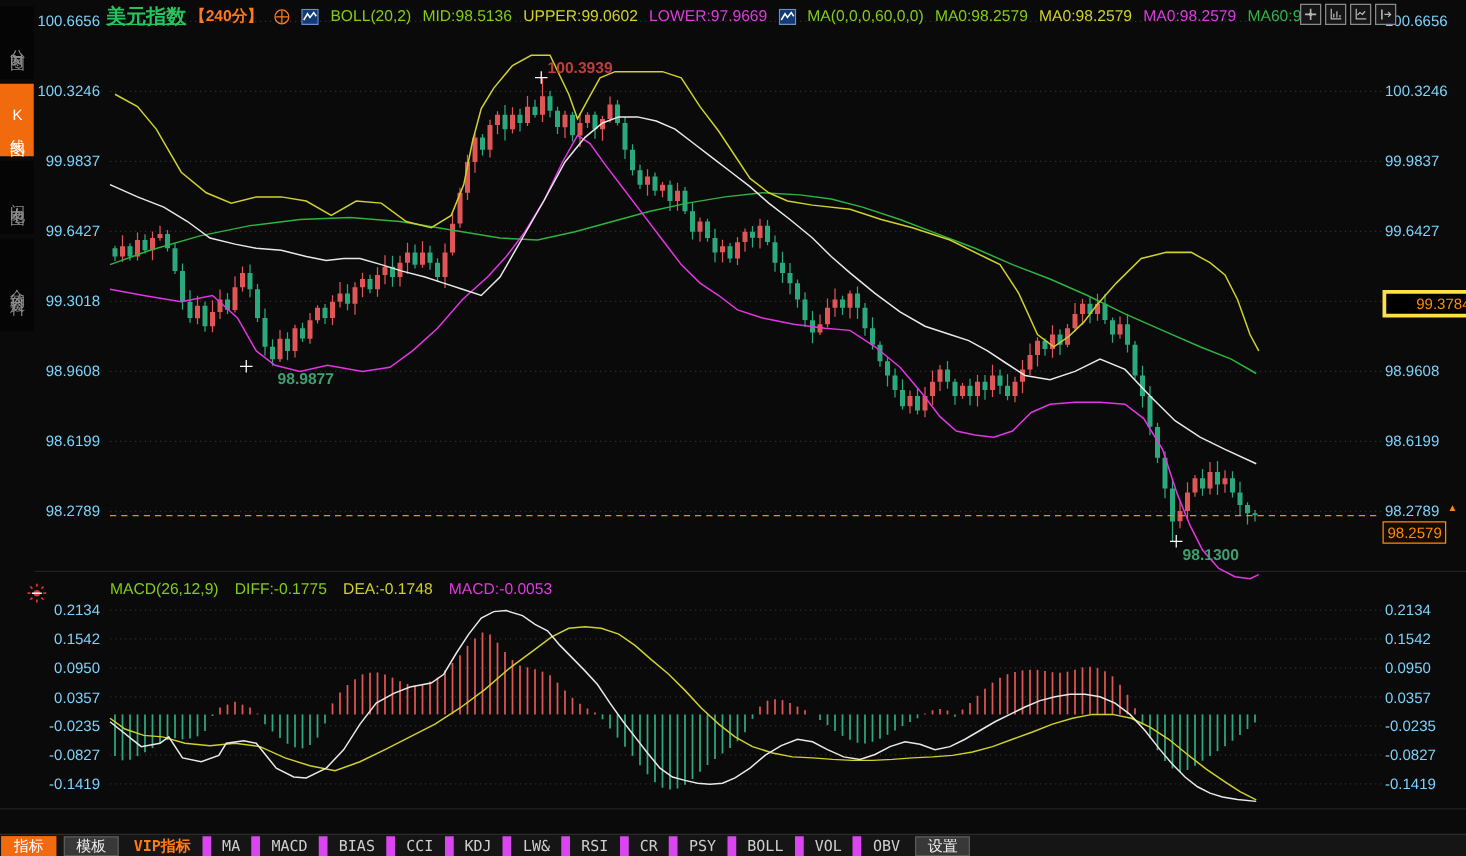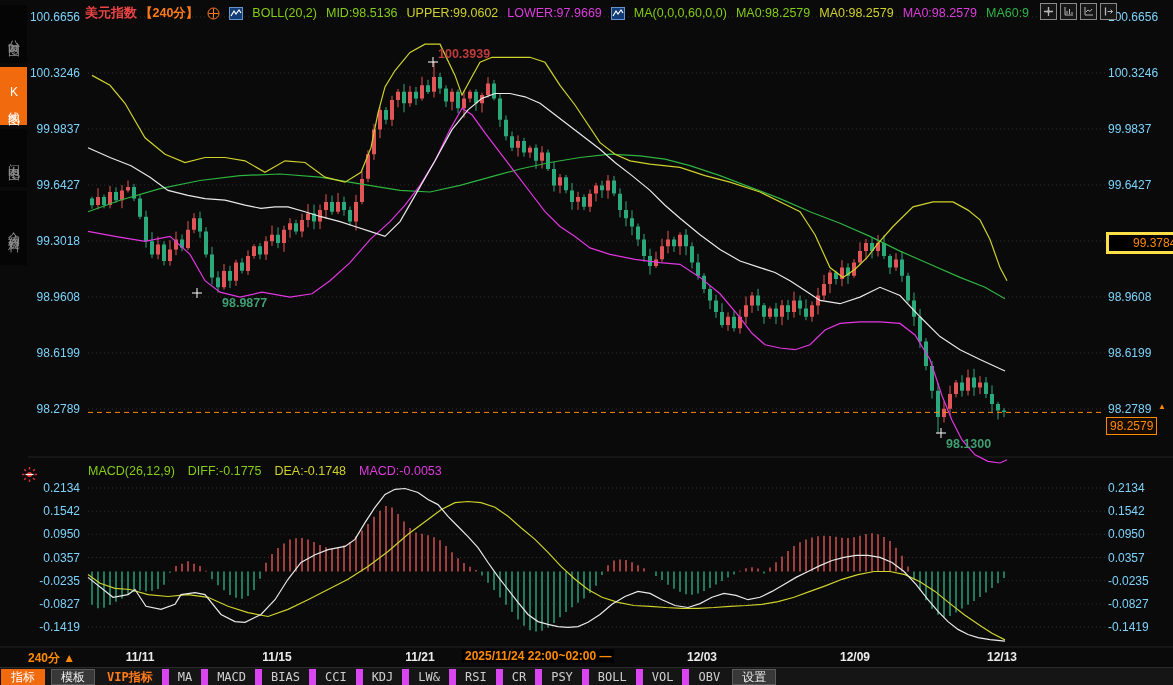--- a/index.html
+++ b/index.html
@@ -9,21 +9,21 @@
   
   .side-tab{position:absolute;left:0;width:27px;display:flex;align-items:center;justify-content:center;
     writing-mode:vertical-lr;text-orientation:upright;font-size:12px;letter-spacing:3px;color:#8f8f8f;
     background:#050505;cursor:pointer;}
   .side-tab.active{background:#f26a0e;color:#fff;}
   
   #hdr{position:absolute;left:85px;top:4px;height:18px;display:flex;align-items:center;gap:9px;
        font-size:12.5px;color:#ddd;white-space:nowrap;z-index:5;}
   #mhdr{position:absolute;left:88px;top:463px;height:16px;display:flex;align-items:center;gap:13px;
        font-size:12.5px;color:#ddd;white-space:nowrap;z-index:5;}
-  .c-sym{color:#ef4444;font-weight:bold;font-size:13px;}
+  .c-sym{color:#22c55e;font-weight:bold;font-size:16px;text-decoration:underline;}
   .c-orange{color:#ff7a1a;font-weight:bold;}
   .c-white{color:#84cc16;}
   .c-yellow{color:#cfd12c;}
   .c-magenta{color:#dd3cdd;}
   .c-green{color:#2eb44a;}
   
   .tickcol span{position:absolute;height:14px;line-height:14px;font-size:12px;color:#7dd3fc;}
   #axisL,#maxisL{left:26px;width:58px;}
   #axisL span,#maxisL span{right:4px;width:100%;text-align:right;}
   #axisRU,#axisRL,#maxisR{left:1108px;width:62px;}
@@ -377,30 +377,20 @@
   <div id="maxisR" class="tickcol abs" style="top:0;height:650px;">
       <span style="top: 481px;">0.2134</span>
       <span style="top: 504.167px;">0.1542</span>
       <span style="top: 527.333px;">0.0950</span>
       <span style="top: 550.5px;">0.0357</span>
       <span style="top: 573.667px;">-0.0235</span>
       <span style="top: 596.833px;">-0.0827</span>
       <span style="top: 620px;">-0.1419</span>
     </div>
 
-  <div id="xaxis">
-    <span id="period">240分 ▲</span>
-    <span class="xdate" style="left:140px;">11/11</span>
-    <span class="xdate" style="left:277px;">11/15</span>
-    <span class="xdate" style="left:420px;">11/21</span>
-    <span class="xdate" style="left:702px;">12/03</span>
-    <span class="xdate" style="left:855px;">12/09</span>
-    <span class="xdate" style="left:1002px;">12/13</span>
-    <span id="xhl">2025/11/24 22:00~02:00 —</span>
-  </div>
 
   <div id="tbar">
     <span class="titem active">指标</span>
     <span class="titem box">模板</span>
     <span class="titem vip">VIP指标</span>
     <span class="titem plain">MA</span>
     <span class="titem plain">MACD</span>
     <span class="titem plain">BIAS</span>
     <span class="titem plain">CCI</span>
     <span class="titem plain">KDJ</span>

